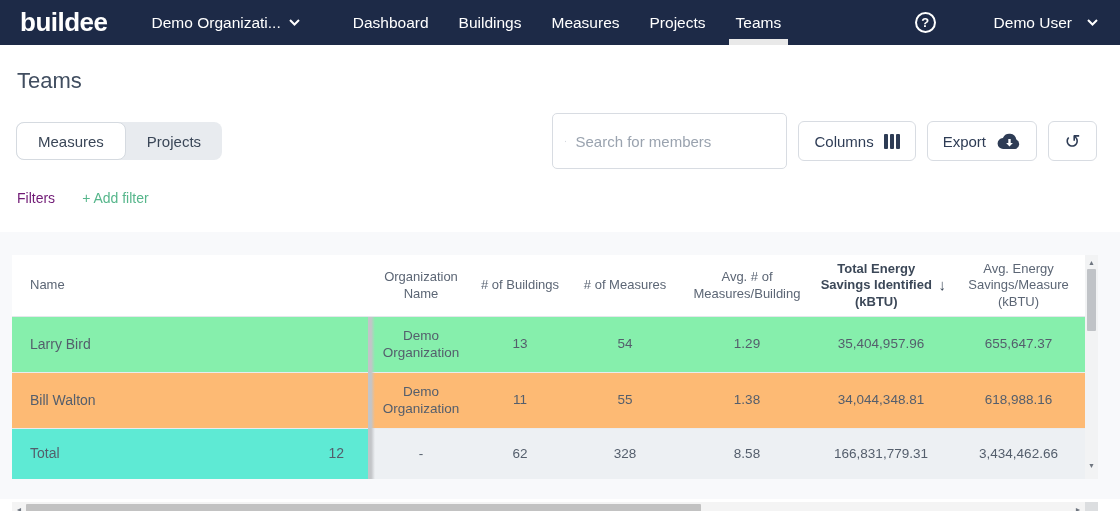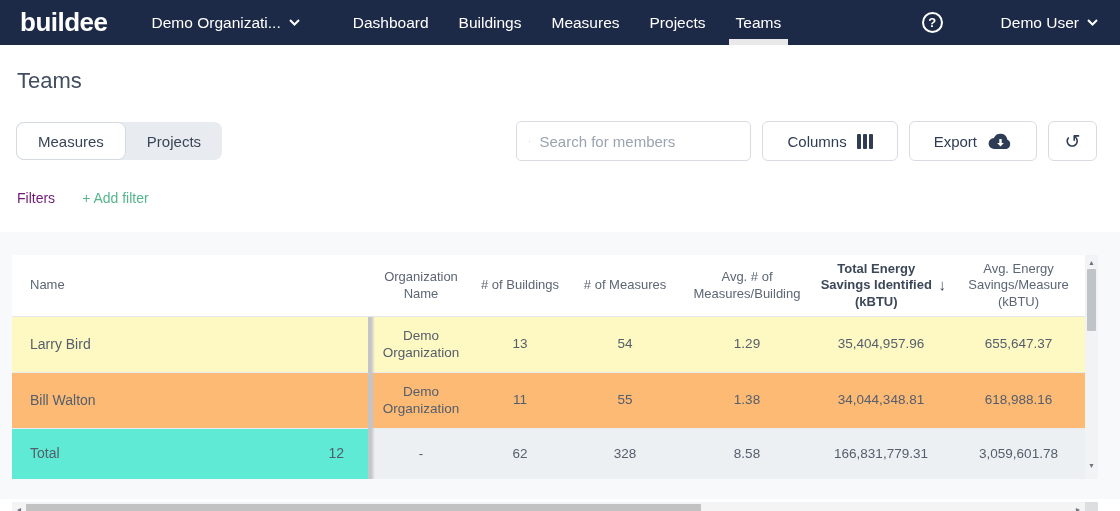--- a/index.html
+++ b/index.html
@@ -17,45 +17,45 @@
   .nav-item { position:relative; display:flex; align-items:center;
     padding:0 15px; font-size:15.5px; cursor:pointer; white-space:nowrap; }
   .nav-item .underline { display:none; }
   .nav-item.active .underline { display:block; position:absolute; left:8px; right:8px;
     bottom:0; height:6px; background:#e9e9e9; }
   .nav-right { margin-left:auto; display:flex; align-items:center; gap:22px;
     margin-right:22px; }
   .help-icon { width:21px; height:21px; border:2px solid #fff; border-radius:50%;
     display:flex; align-items:center; justify-content:center; font-size:13px;
     font-weight:700; cursor:pointer; }
-  .user-menu { display:flex; align-items:center; gap:8px; font-size:15.5px;
+  .user-menu { display:flex; align-items:center; gap:15px; font-size:15.5px;
     cursor:pointer; white-space:nowrap;padding-left:36px; }
   .chev { width:11px; height:7px; }
   .chev polyline { fill:none; stroke:#fff; stroke-width:2; }
 
   
   .page-title { position:absolute; top:68px; left:17px; font-size:22px;
     font-weight:500; color:#414e60; }
 
   
   .toolbar { position:absolute; top:121px; left:16px; right:23px; height:40px;
     display:flex; justify-content:space-between; align-items:center; }
   .seg-control { display:flex; height:38px; background:#e8ebef; border-radius:8px; }
   .seg { display:flex; align-items:center; padding:0 21px; font-size:15px;
     color:#3a4657; cursor:pointer; border-radius:8px; }
   .seg.active { background:#fff; border:1px solid #d5dae0; }
   .toolbar-right { display:flex; align-items:center; gap:11px; }
-  .search-box { width:235px; height:40px; border:1px solid #d8dce2; border-radius:5px;
+  .search-box { width:235px; height:56px; border:1px solid #d8dce2; border-radius:5px;
     background:#fff; display:flex; align-items:center; padding:0 12px; gap:9px; }
   .search-box input { border:none; outline:none; flex:1; font-size:15px;
     color:#3a4657; font-family:inherit; background:transparent; }
   .search-box input::placeholder { color:#9aa3af; }
   .btn { height:40px; background:#fff; border:1px solid #d8dce2; border-radius:6px;
     display:flex; align-items:center; justify-content:center; gap:10px;
-    font-size:15px; color:#2e3c55; cursor:pointer; padding:0 24px; }
+    font-size:15px; color:#2e3c55; cursor:pointer; padding:0 15px; }
   .btn-icon-only { width:49px; padding:0; font-size:19px; color:#2e3c55; }
   .columns-glyph { display:flex; gap:2px; }
   .columns-glyph i { width:4px; height:15px; background:#2e3c55; border-radius:1px; }
   .cloud-svg { width:25px; height:17px; }
 
   
   .filters-row { position:absolute; top:190px; left:17px; display:flex;
     align-items:center; gap:27px; }
   .filters-label { font-size:14px; color:#701a75; }
   .add-filter { font-size:14px; color:#56b68b; cursor:pointer; }
@@ -66,21 +66,21 @@
   .grid-card { position:absolute; left:12px; top:23px; width:1086px; }
   .grid-main { position:relative; width:1073px; }
   .grid-row, .grid-header { display:grid;
     grid-template-columns:356px 106px 92px 118px 126px 142px 133px; }
   .grid-header { height:62px; background:#fff; border-bottom:1px solid #e4e7eb; }
   .hcell { display:flex; align-items:center; justify-content:center; text-align:center;
     font-size:13px; color:#5c6675; line-height:1.25; padding:0 6px; cursor:pointer; }
   .hcell.first { justify-content:flex-start; text-align:left; padding-left:18px; }
   .hcell.sorted { font-weight:700; color:#3c4858; gap:2px; }
   .sort-arrow { font-weight:400; font-size:15px; color:#3c4858; }
-  .grid-row { height:56px; background:#fef9c3; border-bottom:1px solid #e9ecf0; }
+  .grid-row { height:56px; background:#86efac; border-bottom:1px solid #e9ecf0; }
   .grid-row.alt { background:#fdba74; }
   .cell { display:flex; align-items:center; justify-content:center; text-align:center;
     font-size:13.5px; color:#545e6c; line-height:1.25; padding:0 6px; }
   .cell.first { justify-content:flex-start; text-align:left; padding-left:18px;
     font-size:14px; }
   .grid-row.total-row { height:50px; background:#edf0f3; border-bottom:none; }
   .total-row .cell.first { background:#5eead4; justify-content:space-between;
     padding-right:24px; }
   .pinned-divider { position:absolute; left:356px; top:62px; width:7px; height:162px;
     background:linear-gradient(to right,#c3c5c8 0%,#c3c5c8 45%,rgba(195,197,200,0) 100%); }
@@ -232,21 +232,21 @@
       <div class="grid-row total-row">
         <div class="cell first">
           <span>Total</span>
           <span>12</span>
         </div>
         <div class="cell">-</div>
         <div class="cell">62</div>
         <div class="cell">328</div>
         <div class="cell">8.58</div>
         <div class="cell">166,831,779.31</div>
-        <div class="cell">3,059,601.78</div>
+        <div class="cell">3,434,462.66</div>
       </div>
 
       <div class="pinned-divider"></div>
     </div>
 
     <div class="vscroll">
       <div class="arrow up">▲</div>
       <div class="vthumb"></div>
       <div class="arrow down">▼</div>
     </div>

